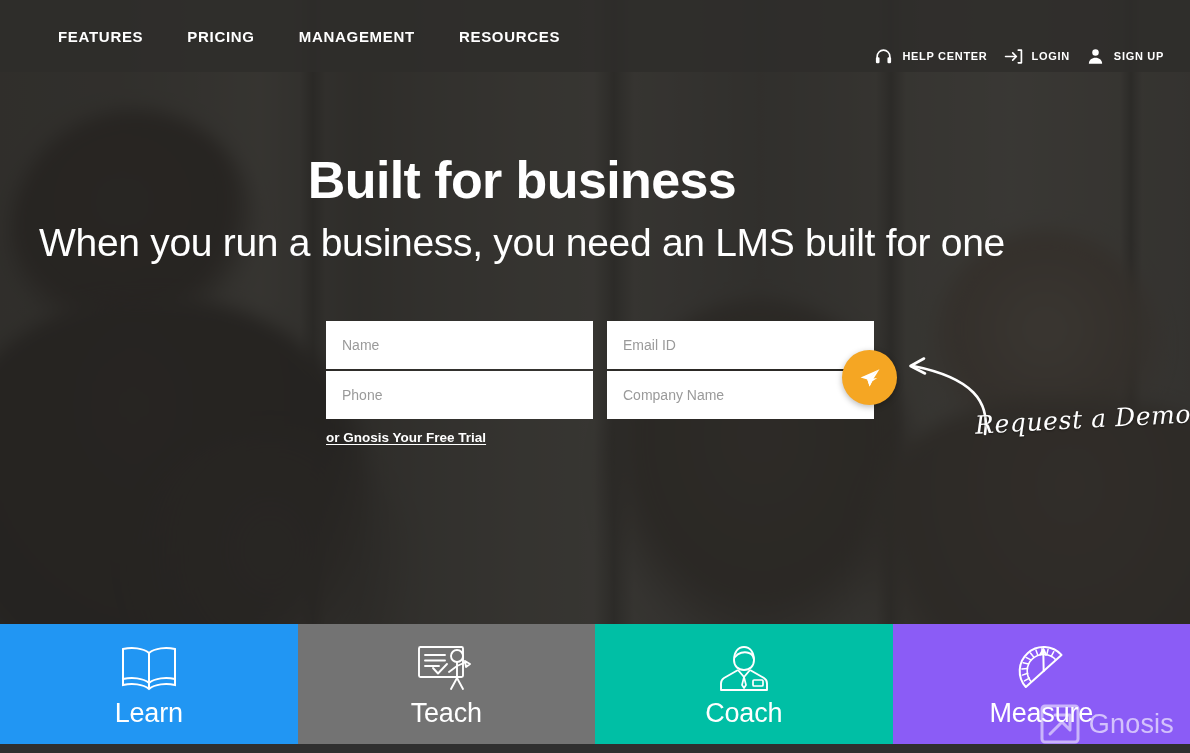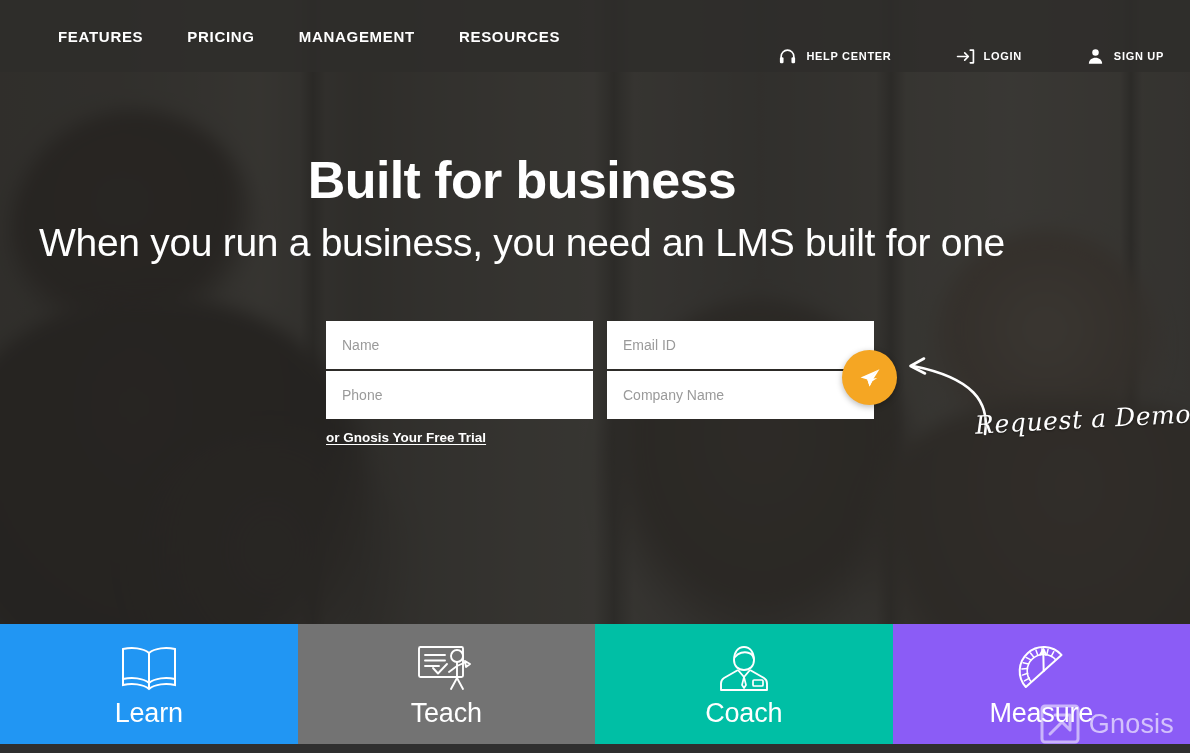--- a/index.html
+++ b/index.html
@@ -144,21 +144,21 @@
     text-decoration: none;
     white-space: nowrap;
     cursor: pointer;
   }
 
   .nav-right {
     margin-left: auto;
     margin-right: 26px;
     display: flex;
     align-items: center;
-    gap: 64px;
+    gap: 16px;
     margin-top: 40px;
   }
   .nav-util {
     display: flex;
     align-items: center;
     gap: 9px;
     cursor: pointer;
   }
   .nav-util-label {
     color: #ffffff;

